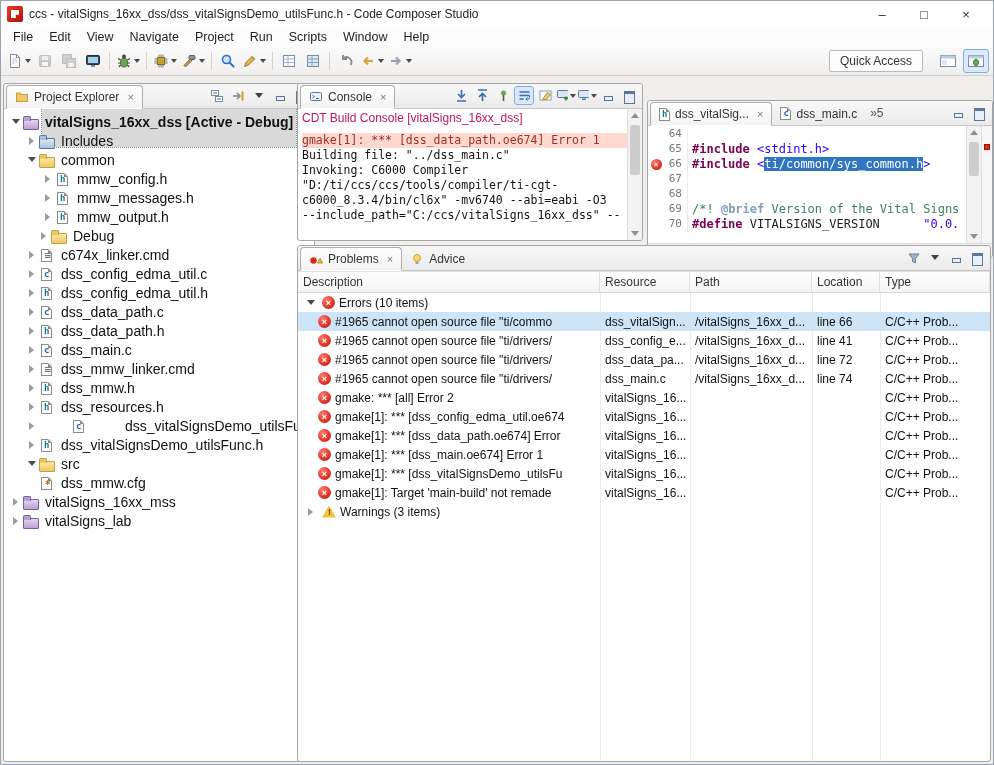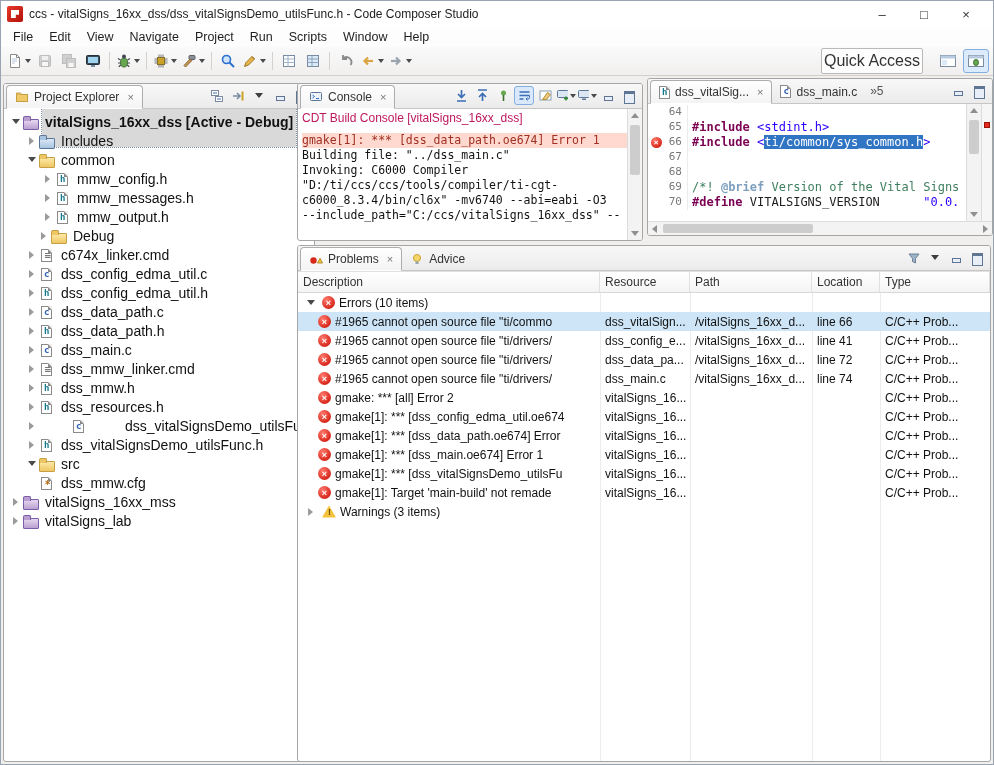--- a/index.html
+++ b/index.html
@@ -17,29 +17,29 @@
   
   .menubar{height:20px;display:flex;align-items:center;padding:0 4px;background:#fdfdfd}
   .menu-item{padding:2px 8px;font-size:12.5px;color:#1e1e1e;cursor:default}
   
   .toolbar{height:29px;display:flex;align-items:center;padding:0 4px;background:linear-gradient(#fafafa,#f1efee);border-bottom:1px solid #d2cfca}
   .tbtn{height:24px;min-width:24px;display:flex;align-items:center;justify-content:center;border-radius:3px;padding:0 2px}
   .dis{opacity:.38;filter:grayscale(1)}
   .vsep{width:1px;height:18px;background:#d5d2cd;margin:0 4px;flex:none}
   .dd{width:0;height:0;border-left:3.5px solid transparent;border-right:3.5px solid transparent;border-top:4px solid #4a4a4a;margin-left:2px}
   .spacer{flex:1}
-  .quick-access{border:1px solid #b9b9b9;border-radius:2px;background:#fdfdfd;padding:3px 2px;font-size:16px;color:#333;margin-right:10px}
+  .quick-access{border:1px solid #b9b9b9;border-radius:2px;background:#fdfdfd;padding:3px 10px;font-size:12px;color:#333;margin-right:10px}
   .persp{width:26px;height:24px;display:flex;align-items:center;justify-content:center;border-radius:3px;margin-left:2px}
   .persp.sel{background:#dcebfb;border:1px solid #84aede}
   
   .workbench{position:absolute;top:75px;left:0;right:0;bottom:0;background:#f0efed}
   .panel{position:absolute;border:1px solid #a6a6a6;border-radius:3px;background:#fff;display:flex;flex-direction:column;overflow:hidden}
   .p-explorer{left:2px;top:7px;width:312px;bottom:2px}
   .p-console{left:296px;top:7px;width:346px;height:158px}
-  .p-editor{left:646px;top:2px;width:346px;height:158px}
+  .p-editor{left:646px;top:24px;width:346px;height:158px}
   .p-problems{left:296px;top:169px;right:2px;bottom:2px}
   .phead{height:25px;flex:none;display:flex;align-items:stretch;background:linear-gradient(#f8f8f8,#ebebeb);border-bottom:1px solid #c6c6c6;padding:0 2px}
   .vtab{display:inline-flex;align-items:center;gap:5px;padding:0 8px;font-size:12px;margin-top:1px;color:#333;white-space:nowrap}
   .vtab.active{background:linear-gradient(#ffffff,#f4f4f4);border:1px solid #adadad;border-bottom-color:#fff;border-radius:4px 4px 0 0;margin-bottom:-1px}
   .close-x{font-size:11px;color:#777;margin-left:3px}
   .view-toolbar{margin-left:auto;display:flex;align-items:center;gap:1px;padding:2px 1px 3px 0}
   .tibtn{width:20px;height:19px;display:flex;align-items:center;justify-content:center;border-radius:3px;flex:none}
   .tibtn.pressed{background:#d9e8fa;border:1px solid #86ade0}
   .i-min{position:relative;width:14px;height:14px}
   .i-min::after{content:"";position:absolute;left:3px;bottom:2px;width:7px;height:3px;background:#e8eef7;border:1px solid #5f7594}

